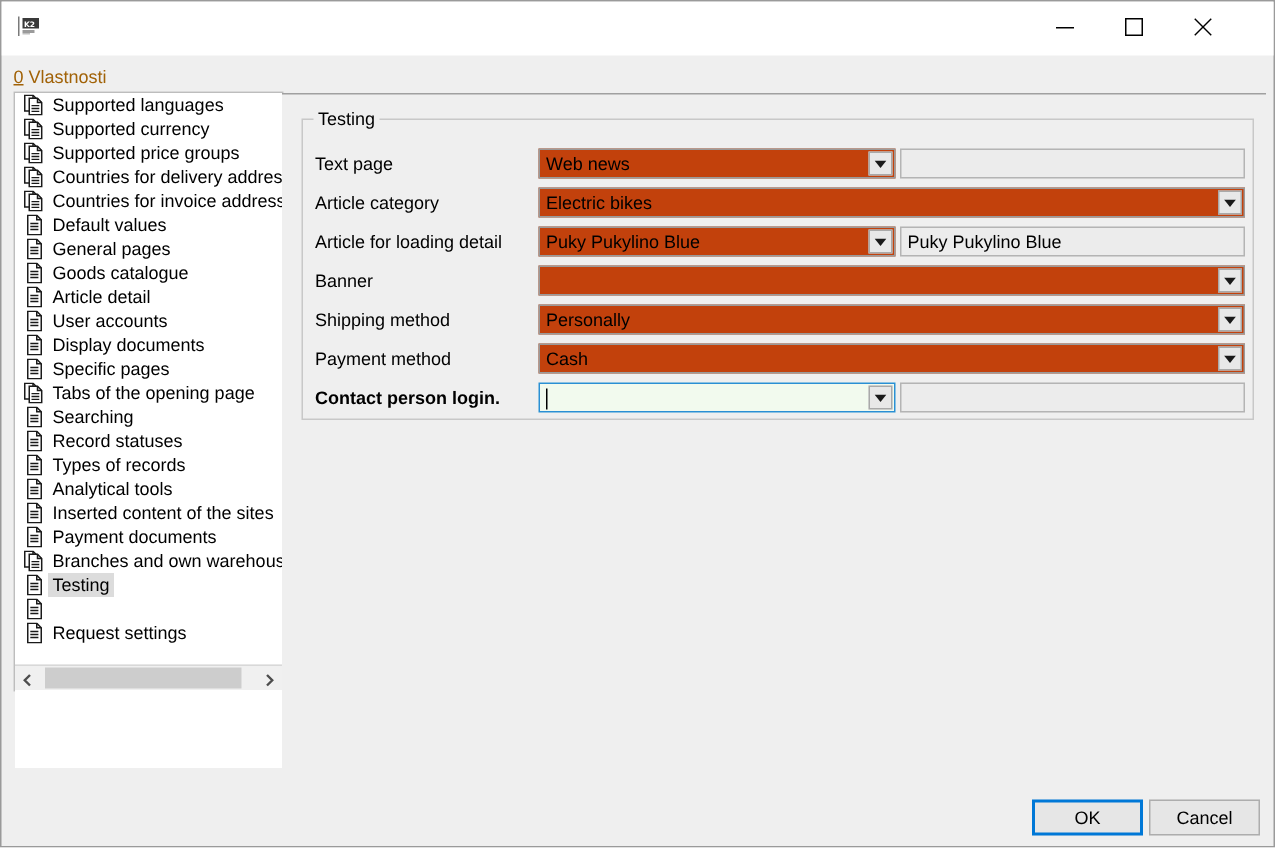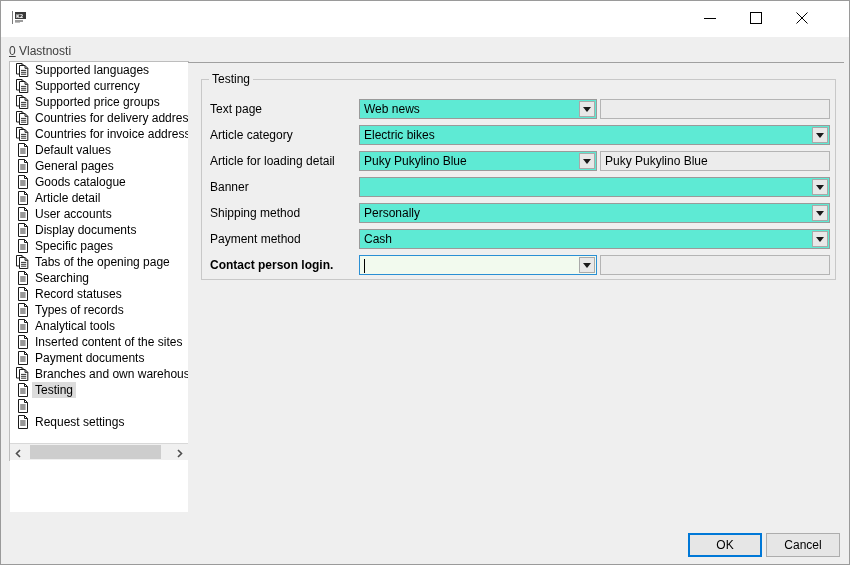--- a/index.html
+++ b/index.html
@@ -50,21 +50,21 @@
   .winbtn svg { display: block; margin: 0 auto; }
   #btn-min { right: 118px; }
   #btn-max { right: 72px; }
   #btn-close { right: 26px; }
 
   
   #left-label {
     position: absolute;
     left: 8px; top: 43px;
     font-size: 12px;
-    color: #404040;
+    color: #a16207;
     white-space: nowrap;
   }
   #left-label .accel { text-decoration: underline; }
 
   #left-panel {
     position: absolute;
     left: 8px; top: 60px;
     width: 180px; height: 400px;
     box-sizing: border-box;
     background: #ffffff;
@@ -211,21 +211,21 @@
     color: #000;
     white-space: nowrap;
   }
   .flabel.bold { font-weight: bold; }
 
   
   .combo {
     position: absolute;
     box-sizing: border-box;
     height: 20px;
-    background: #5eead4;
+    background: #c2410c;
     border: 1px solid #9a9a9a;
     cursor: default;
   }
   .combo .ctext {
     position: absolute;
     left: 4px; top: 2px;
     font-size: 12px;
     color: #000;
     white-space: nowrap;
     overflow: hidden;

